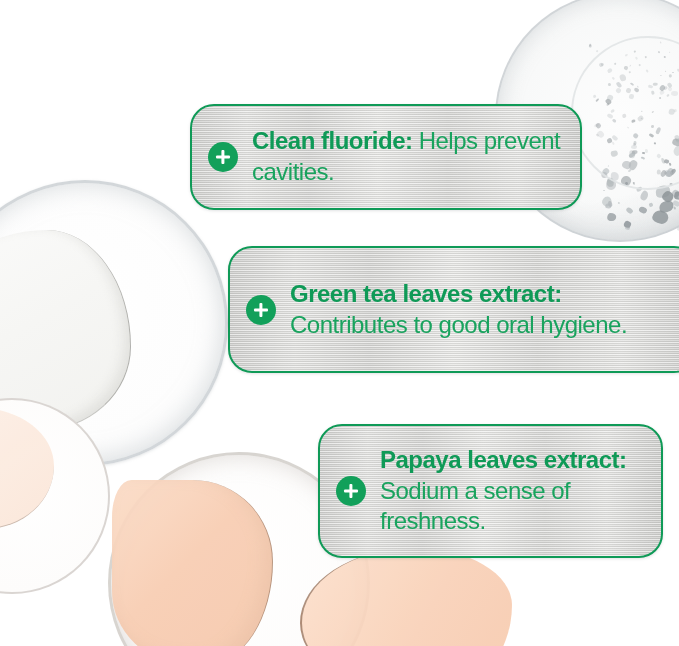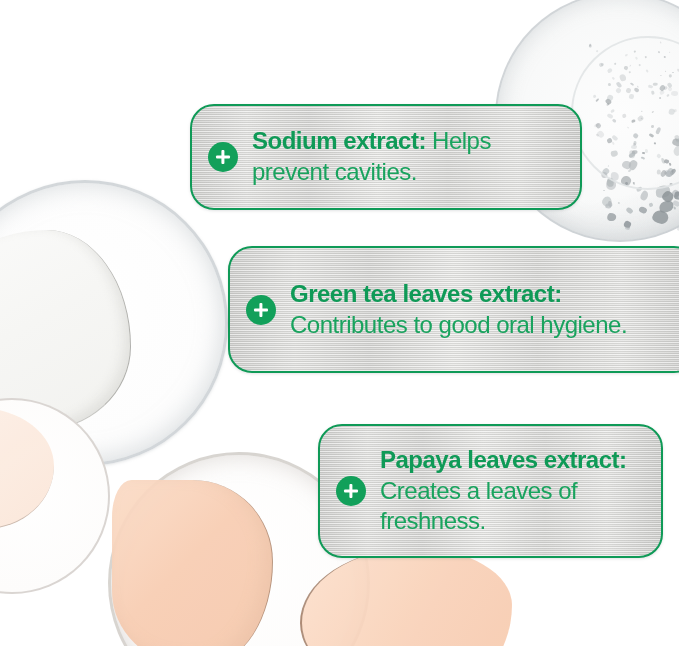--- a/index.html
+++ b/index.html
@@ -393,34 +393,34 @@
 
     <div class="dish" id="dish-peach"></div>
     <div id="gel-peach"></div>
     <div id="gel-peach-2"></div>
   </div>
 
 
   <div class="card" id="card-1">
     <span class="badge"></span>
     <div class="card-text">
-      <span class="lbl">Sodium extract:</span>
+      <span class="lbl">Clean fluoride:</span>
       <span class="desc">Helps prevent cavities.</span>
     </div>
   </div>
 
   <div class="card" id="card-2">
     <span class="badge"></span>
     <div class="card-text">
       <span class="lbl">Green tea leaves extract:</span>
       <span class="desc">Contributes to good oral hygiene.</span>
     </div>
   </div>
 
   <div class="card" id="card-3">
     <span class="badge"></span>
     <div class="card-text">
       <span class="lbl">Papaya leaves extract:</span>
-      <span class="desc">Creates a leaves of freshness.</span>
+      <span class="desc">Sodium a sense of freshness.</span>
     </div>
   </div>
 
 </div>
 
 </body></html>

